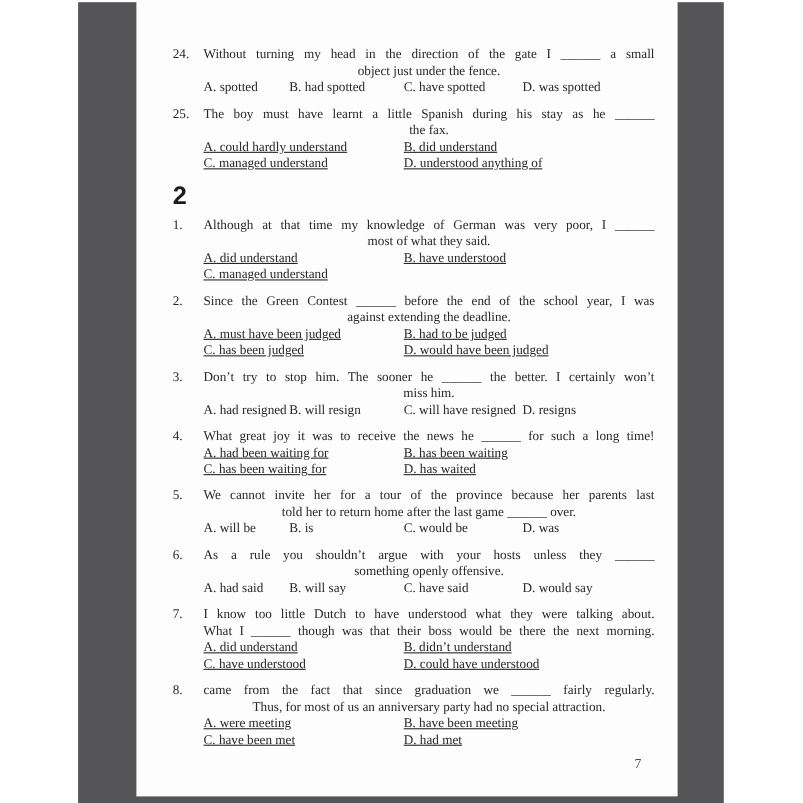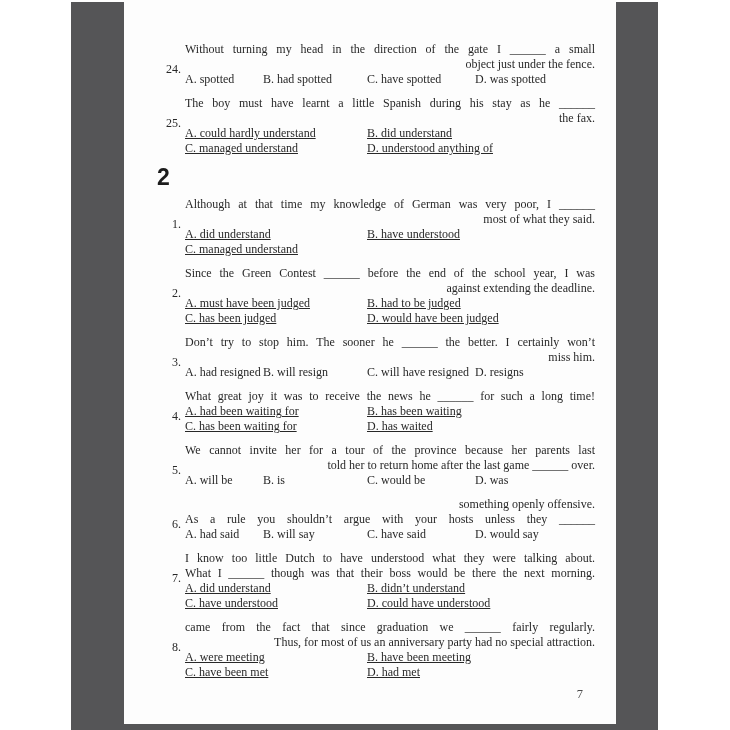--- a/index.html
+++ b/index.html
@@ -26,26 +26,24 @@
     width: 492px; height: 724px;
     background: #fdfdfd;
     color: #282828;
     font-size: 12px;
     line-height: 15px;
   }
   .content { padding: 42px 21px 0 33px; }
   .q { display: flex; margin-bottom: 9px; }
   .qnum {
     width: 24px; min-width: 24px;
-    text-align: right;
     margin-right: 4px;
-    margin-top: 20px;
   }
   .qbody { flex: 1; min-width: 0; }
-  .sl { text-align: right; }
+  .sl { text-align: center; }
   .sl.just { text-align: justify; text-align-last: justify; }
   .opts2 { display: grid; grid-template-columns: 182px 1fr; text-decoration: underline; }
   .opts4 { display: grid; grid-template-columns: 78px 104px 108px 1fr; }
   .opt { white-space: nowrap; overflow: visible; }
   .section-header {
     font-family: "Liberation Sans", sans-serif;
     font-weight: 700;
     font-size: 23px;
     line-height: 24px;
     color: #1c1c1c;
@@ -161,22 +159,22 @@
             <span class="opt">B. is</span>
             <span class="opt">C. would be</span>
             <span class="opt">D. was</span>
           </div>
         </div>
       </div>
 
       <div class="q">
         <div class="qnum">6.</div>
         <div class="qbody">
+          <div class="sl just">As a rule you shouldn’t argue with your hosts unless they ______</div>
           <div class="sl">something openly offensive.</div>
-          <div class="sl just">As a rule you shouldn’t argue with your hosts unless they ______</div>
           <div class="opts opts4">
             <span class="opt">A. had said</span>
             <span class="opt">B. will say</span>
             <span class="opt">C. have said</span>
             <span class="opt">D. would say</span>
           </div>
         </div>
       </div>
 
       <div class="q">

